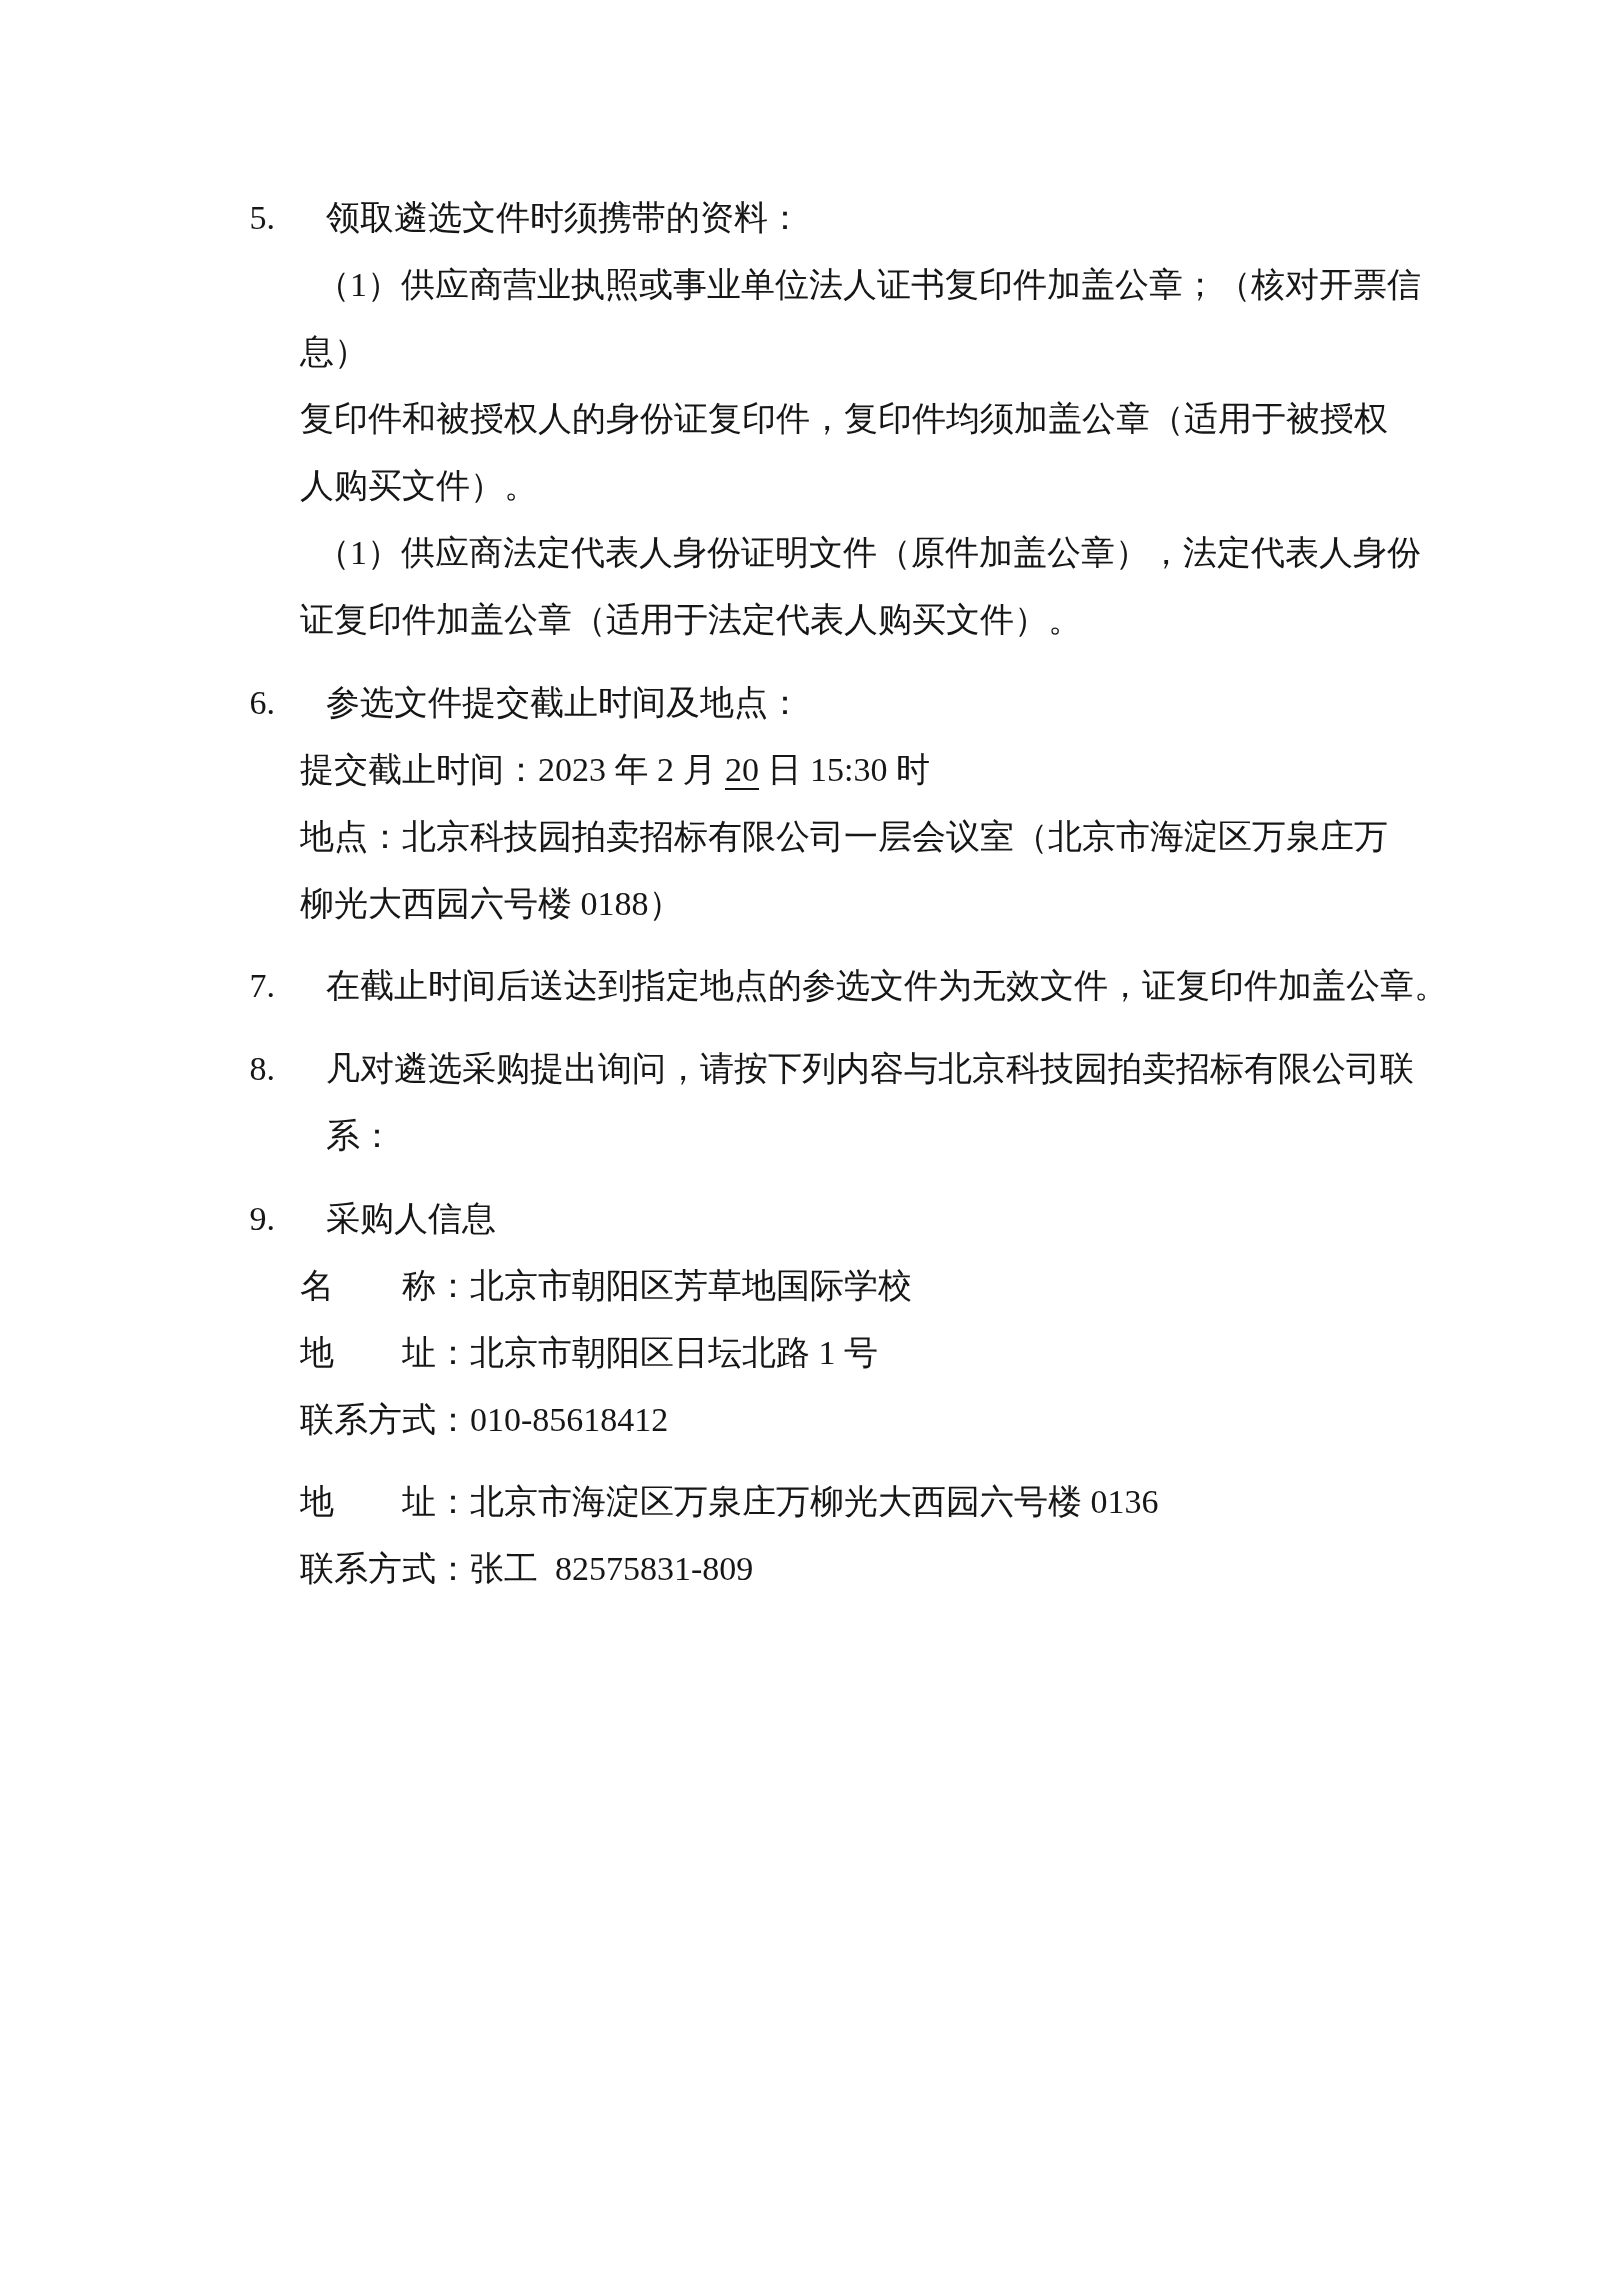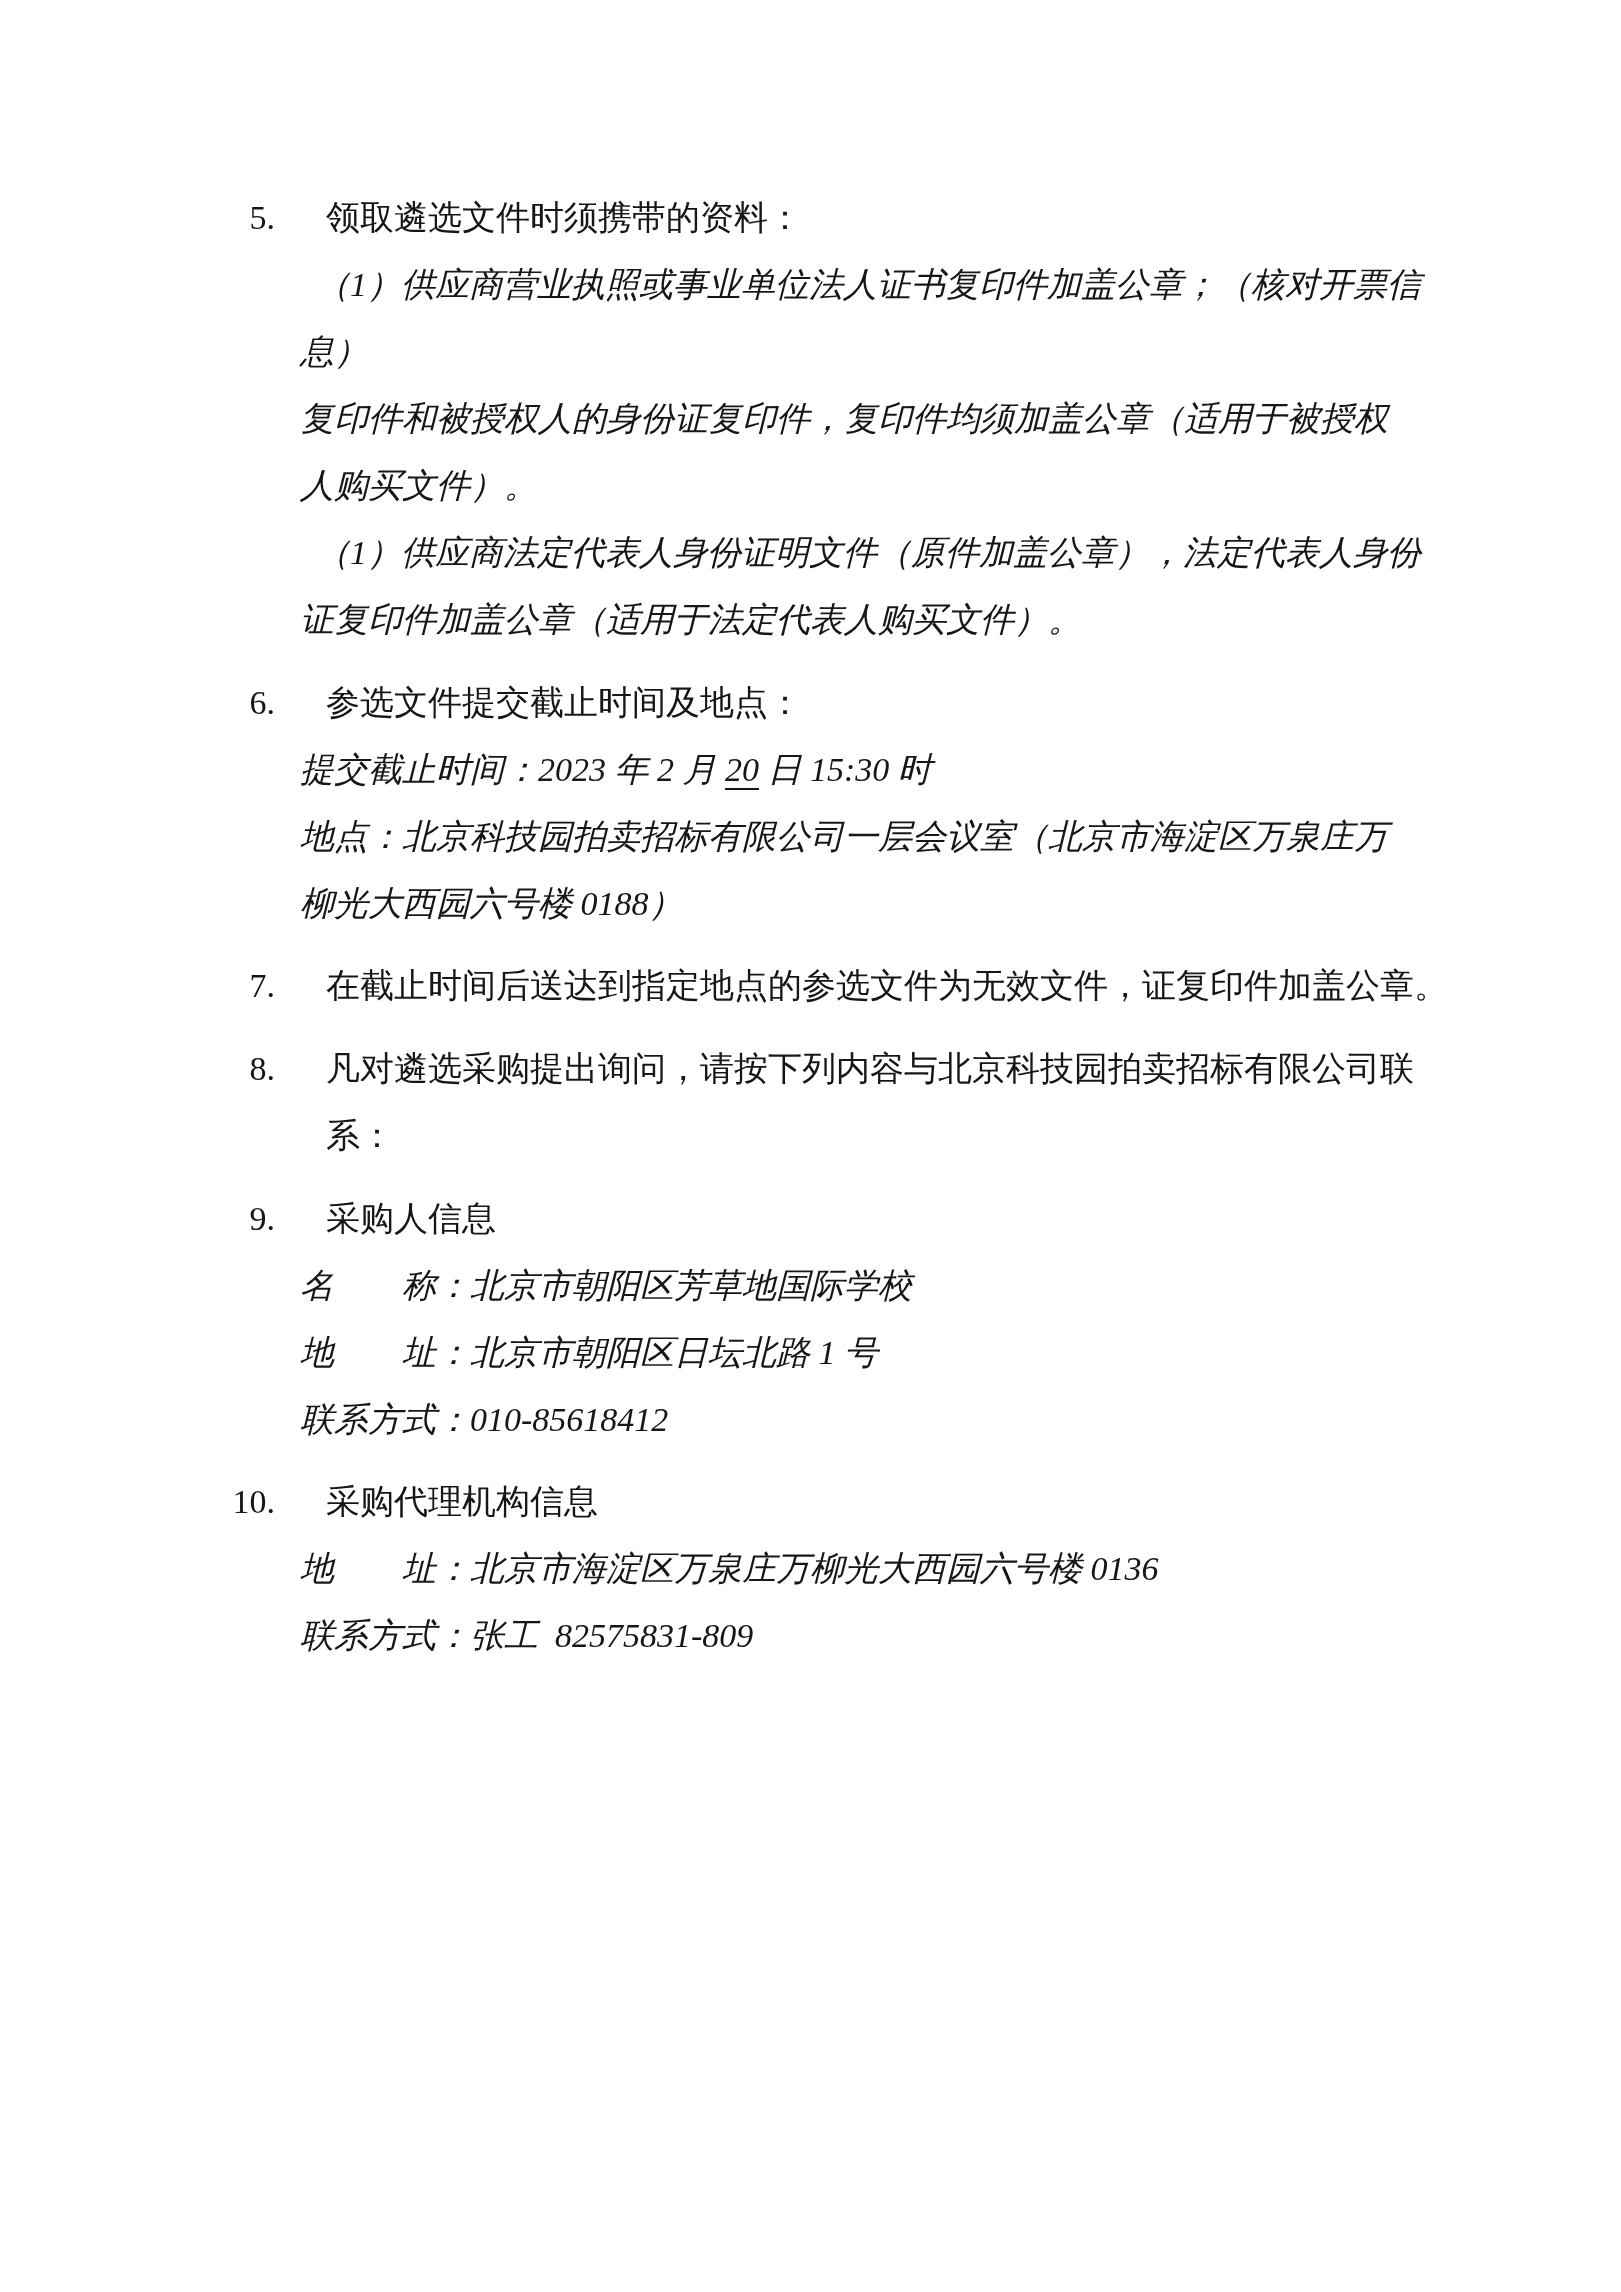--- a/index.html
+++ b/index.html
@@ -20,21 +20,21 @@
   .section:first-child{margin-top:0;}
   .section-head{position:relative;padding-left:326px;white-space:pre;}
   .section-num{
     position:absolute;
     left:0;top:0;
     width:275px;
     text-align:right;
     white-space:pre;
   }
   .title-cont{padding-left:326px;white-space:pre;}
-  .line{padding-left:300px;white-space:pre;font-style:italic;}
+  .line{padding-left:300px;white-space:pre;}
   .line.indent-first{padding-left:316px;}
   .u{
     text-decoration:underline;
     text-underline-offset:6.9px;
     text-decoration-thickness:2px;
   }
 </style>
 </head>
 <body>
 
@@ -62,19 +62,18 @@
         <div class="section-head"><span class="section-num">8.</span><span>凡对遴选采购提出询问，请按下列内容与北京科技园拍卖招标有限公司联</span></div>
         <div class="title-cont">系：</div>
       </div>
       <div class="section">
         <div class="section-head"><span class="section-num">9.</span><span>采购人信息</span></div>
         <div class="line">名　　称：北京市朝阳区芳草地国际学校</div>
         <div class="line">地　　址：北京市朝阳区日坛北路 1 号</div>
         <div class="line">联系方式：010-85618412</div>
       </div>
       <div class="section">
-        <div class="section-head"><span class="section-num">10.</span><span>采购代理机构信息</span></div>
         <div class="line">地　　址：北京市海淀区万泉庄万柳光大西园六号楼 0136</div>
         <div class="line">联系方式：张工  82575831-809</div>
       </div>
     </div>
 </div>
 
 
 </body></html>

